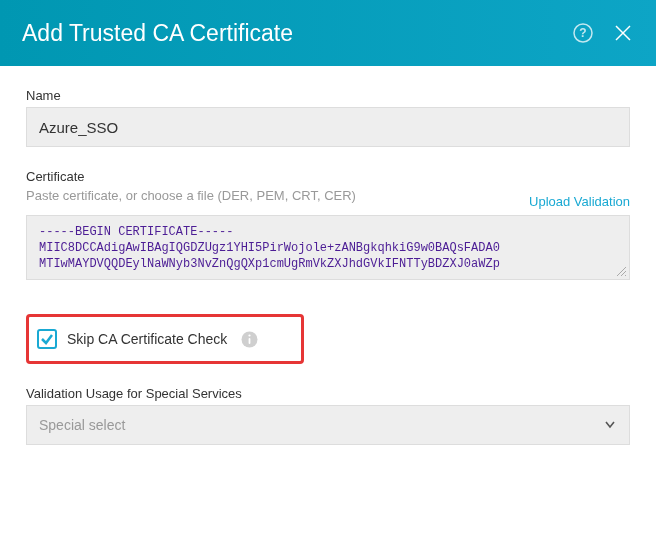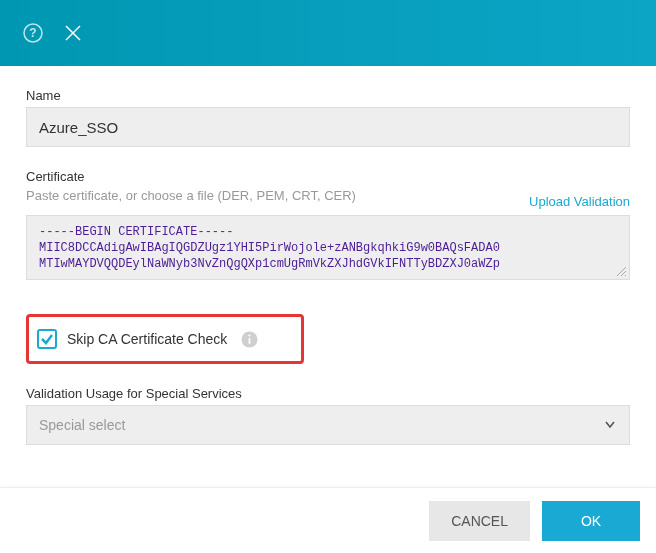--- a/index.html
+++ b/index.html
@@ -197,20 +197,21 @@
       background: #19a9d3;
       color: #fff;
       width: 98px;
     }
   </style>
 </head>
 <body>
 
 <div class="modal">
   <div class="header">
+    <div class="header-title">Add Trusted CA Certificate</div>
     <div class="header-actions">
       <div class="help-icon">
         <svg width="20" height="20" viewBox="0 0 20 20">
           <circle cx="10" cy="10" r="9" fill="none" stroke="#fff" stroke-width="1.5"></circle>
           <text x="10" y="14" text-anchor="middle" fill="#fff" font-size="12" font-weight="bold">?</text>
         </svg>
       </div>
       <div class="close-icon">
         <svg width="18" height="18" viewBox="0 0 18 18">
           <line x1="2" y1="2" x2="16" y2="16" stroke="#fff" stroke-width="1.5"></line>
@@ -272,17 +273,13 @@
         <span>
           <svg width="14" height="14" viewBox="0 0 14 14">
             <polyline points="3,5 7,10 11,5" fill="none" stroke="#555" stroke-width="1.6"></polyline>
           </svg>
         </span>
       </div>
     </div>
 
   </div>
 
-  <div class="footer">
-    <button class="btn btn-cancel">CANCEL</button>
-    <button class="btn btn-ok">OK</button>
-  </div>
 </div>
 
 </body></html>

